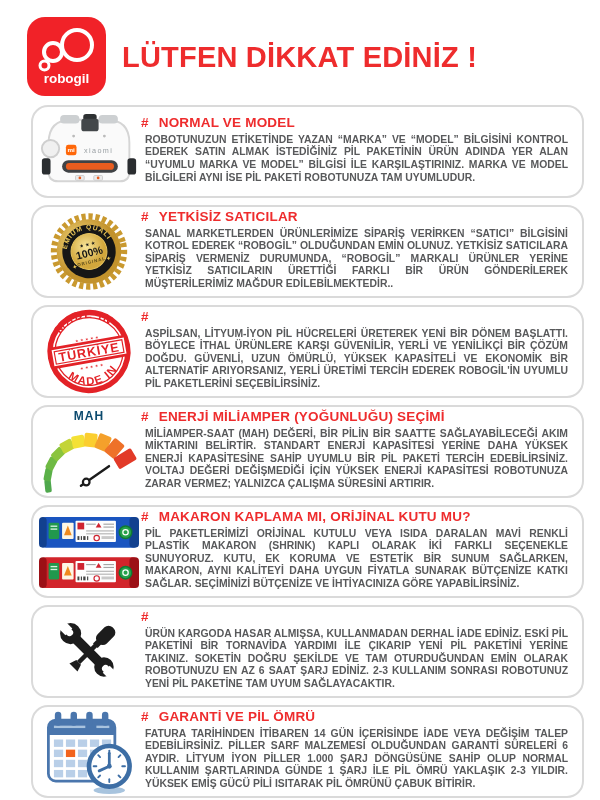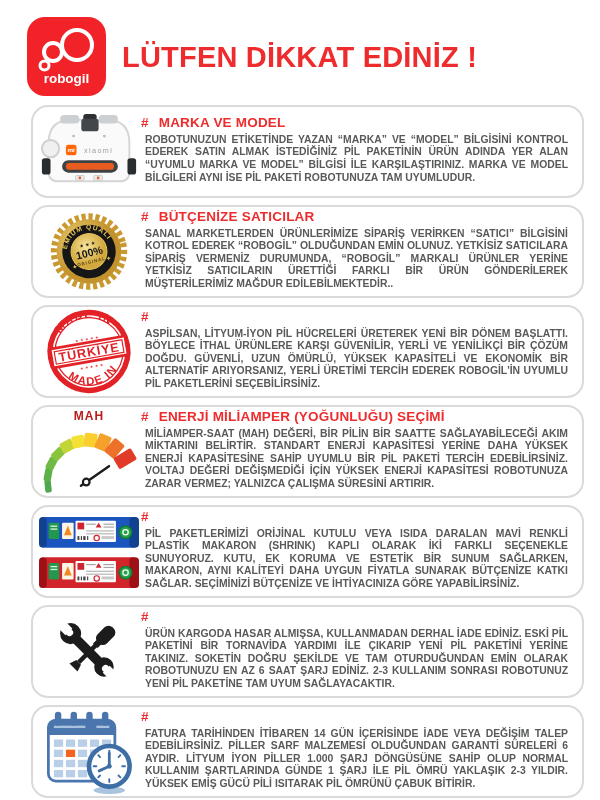--- a/index.html
+++ b/index.html
@@ -13,21 +13,21 @@
   .page-title{color:#ee2c2d;font-size:29px;font-weight:800;letter-spacing:.2px;margin-top:2px;}
   .cards{margin:9px 16px 0 31px;}
   .card{
     height:93px;box-sizing:border-box;border:2px solid #dadada;border-radius:17px;
     margin-bottom:7px;display:flex;align-items:center;padding:0 10px 0 4px;background:#fff;
   }
   .icon-box{width:104px;flex:0 0 104px;display:flex;flex-direction:column;align-items:center;justify-content:flex-end;}
   .content{flex:1;min-width:0;}
   .heading{display:flex;gap:10px;color:#ee2c2d;font-size:13.5px;font-weight:800;margin:0 0 2px 0;letter-spacing:.2px;}
   .body-text{margin:4px;font-size:10.4px;line-height:1.21;font-weight:bold;color:#58595b;text-align:justify;}
-  .mah-label{color:#b91c1c;font-weight:800;font-size:12px;letter-spacing:1px;margin-bottom:-2px;}
+  .mah-label{color:#0c4a6e;font-weight:800;font-size:12px;letter-spacing:1px;margin-bottom:-2px;}
   svg text{font-family:"Liberation Sans",sans-serif;}
 </style>
 </head>
 <body>
 
 <div class="header">
   <div class="logo">
     <svg viewBox="0 0 79 79" width="79" height="79">
       <rect x="0" y="0" width="79" height="79" rx="18" fill="#f12228"></rect>
       <circle cx="50" cy="28" r="15" fill="none" stroke="#ffffff" stroke-width="4"></circle>
@@ -61,21 +61,21 @@
         <rect x="92" y="50" width="9" height="17" rx="3" fill="#2a2d30"></rect>
         <rect x="38" y="68" width="9" height="5" rx="1" fill="#ececec" stroke="#cccccc" stroke-width="1"></rect>
         <circle cx="42.5" cy="70.5" r="1.4" fill="#e85c1f"></circle>
         <rect x="57" y="68" width="9" height="5" rx="1" fill="#ececec" stroke="#cccccc" stroke-width="1"></rect>
         <circle cx="61.5" cy="70.5" r="1.4" fill="#e85c1f"></circle>
       </svg>
     </div>
     <div class="content">
       <h3 class="heading">
         <span>#</span>
-        <span>MARKA VE MODEL</span>
+        <span>NORMAL VE MODEL</span>
       </h3>
       <p class="body-text">ROBOTUNUZUN ETİKETİNDE YAZAN “MARKA” VE “MODEL” BİLGİSİNİ KONTROL EDEREK SATIN ALMAK İSTEDİĞİNİZ PİL PAKETİNİN ÜRÜN ADINDA YER ALAN “UYUMLU MARKA VE MODEL” BİLGİSİ İLE KARŞILAŞTIRINIZ. MARKA VE MODEL BİLGİLERİ AYNI İSE PİL PAKETİ ROBOTUNUZA TAM UYUMLUDUR.</p>
     </div>
   </div>
 
   <div class="card">
     <div class="icon-box">
       <svg viewBox="0 0 100 88" width="92" height="81" style="transform:rotate(-14deg)">
         <defs>
           <radialGradient id="gold1" cx="40%" cy="35%">
@@ -98,21 +98,21 @@
         <text x="66" y="59" font-size="7" fill="#ecc758">✦</text>
         <circle cx="50" cy="44" r="19.5" fill="url(#gold2)" stroke="#e8c55f" stroke-width="1"></circle>
         <text x="50" y="38" text-anchor="middle" font-size="5.5" fill="#161616">★ ★ ★</text>
         <text x="50" y="49.5" text-anchor="middle" font-size="11.5" font-weight="bold" fill="#161616">100%</text>
         <text x="50" y="57" text-anchor="middle" font-size="4.8" font-weight="bold" letter-spacing="1" fill="#5a4a1a">ORIGINAL</text>
       </svg>
     </div>
     <div class="content">
       <h3 class="heading">
         <span>#</span>
-        <span>BÜTÇENİZE SATICILAR</span>
+        <span>YETKİSİZ SATICILAR</span>
       </h3>
       <p class="body-text">SANAL MARKETLERDEN ÜRÜNLERİMİZE SİPARİŞ VERİRKEN “SATICI” BİLGİSİNİ KOTROL EDEREK “ROBOGİL” OLDUĞUNDAN EMİN OLUNUZ. YETKİSİZ SATICILARA SİPARİŞ VERMENİZ DURUMUNDA, “ROBOGİL” MARKALI ÜRÜNLER YERİNE YETKİSİZ SATICILARIN ÜRETTİĞİ FARKLI BİR ÜRÜN GÖNDERİLEREK MÜŞTERİLERİMİZ MAĞDUR EDİLEBİLMEKTEDİR..</p>
     </div>
   </div>
 
   <div class="card">
     <div class="icon-box">
       <svg viewBox="0 0 104 96" width="94" height="87" style="transform:rotate(-10deg)">
         <circle cx="52" cy="48" r="43" fill="#ffffff" stroke="#e32227" stroke-width="6"></circle>
         <circle cx="52" cy="48" r="37.5" fill="none" stroke="#e32227" stroke-width="1.4"></circle>
@@ -239,20 +239,21 @@
           <circle cx="60" cy="28" r="2.8" fill="none" stroke="#cf2330" stroke-width="1.2"></circle>
           <rect x="65" y="26" width="13" height="3" fill="#c9c9c9"></rect>
           <circle cx="90" cy="22" r="6.5" fill="#26a24b" stroke="#0f7a33" stroke-width="1.5"></circle>
           <circle cx="90" cy="22" r="2.8" fill="none" stroke="#ffffff" stroke-width="1.3"></circle>
         </g>
       </svg>
     </div>
     <div class="content">
       <h3 class="heading">
         <span>#</span>
+        <span>MAKARON KAPLAMA MI, ORİJİNAL KUTU MU?</span>
       </h3>
       <p class="body-text">PİL PAKETLERİMİZİ ORİJİNAL KUTULU VEYA ISIDA DARALAN MAVİ RENKLİ PLASTİK MAKARON (SHRINK) KAPLI OLARAK İKİ FARKLI SEÇENEKLE SUNUYORUZ. KUTU, EK KORUMA VE ESTETİK BİR SUNUM SAĞLARKEN, MAKARON, AYNI KALİTEYİ DAHA UYGUN FİYATLA SUNARAK BÜTÇENİZE KATKI SAĞLAR. SEÇİMİNİZİ BÜTÇENİZE VE İHTİYACINIZA GÖRE YAPABİLİRSİNİZ.</p>
     </div>
   </div>
 
   <div class="card">
     <div class="icon-box">
       <svg viewBox="0 0 96 96" width="78" height="78">
         <g transform="rotate(-45,48,48)" fill="#1c1c1c">
           <circle cx="48" cy="16" r="13"></circle>
@@ -321,18 +322,19 @@
             <line x1="86" y1="76" x2="84" y2="74"></line>
         </g>
         <line x1="74" y1="64" x2="74" y2="50" stroke="#3d6ea5" stroke-width="3" stroke-linecap="round"></line>
         <line x1="74" y1="64" x2="63" y2="69" stroke="#3d6ea5" stroke-width="3" stroke-linecap="round"></line>
         <circle cx="74" cy="64" r="2.6" fill="#3d6ea5"></circle>
       </svg>
     </div>
     <div class="content">
       <h3 class="heading">
         <span>#</span>
+        <span>GARANTİ VE PİL ÖMRÜ</span>
       </h3>
       <p class="body-text">FATURA TARİHİNDEN İTİBAREN 14 GÜN İÇERİSİNDE İADE VEYA DEĞİŞİM TALEP EDEBİLİRSİNİZ. PİLLER SARF MALZEMESİ OLDUĞUNDAN GARANTİ SÜRELERİ 6 AYDIR. LİTYUM İYON PİLLER 1.000 ŞARJ DÖNGÜSÜNE SAHİP OLUP NORMAL KULLANIM ŞARTLARINDA GÜNDE 1 ŞARJ İLE PİL ÖMRÜ YAKLAŞIK 2-3 YILDIR. YÜKSEK EMİŞ GÜCÜ PİLİ ISITARAK PİL ÖMRÜNÜ ÇABUK BİTİRİR.</p>
     </div>
   </div>
 
 </div>
 
 </body></html>

